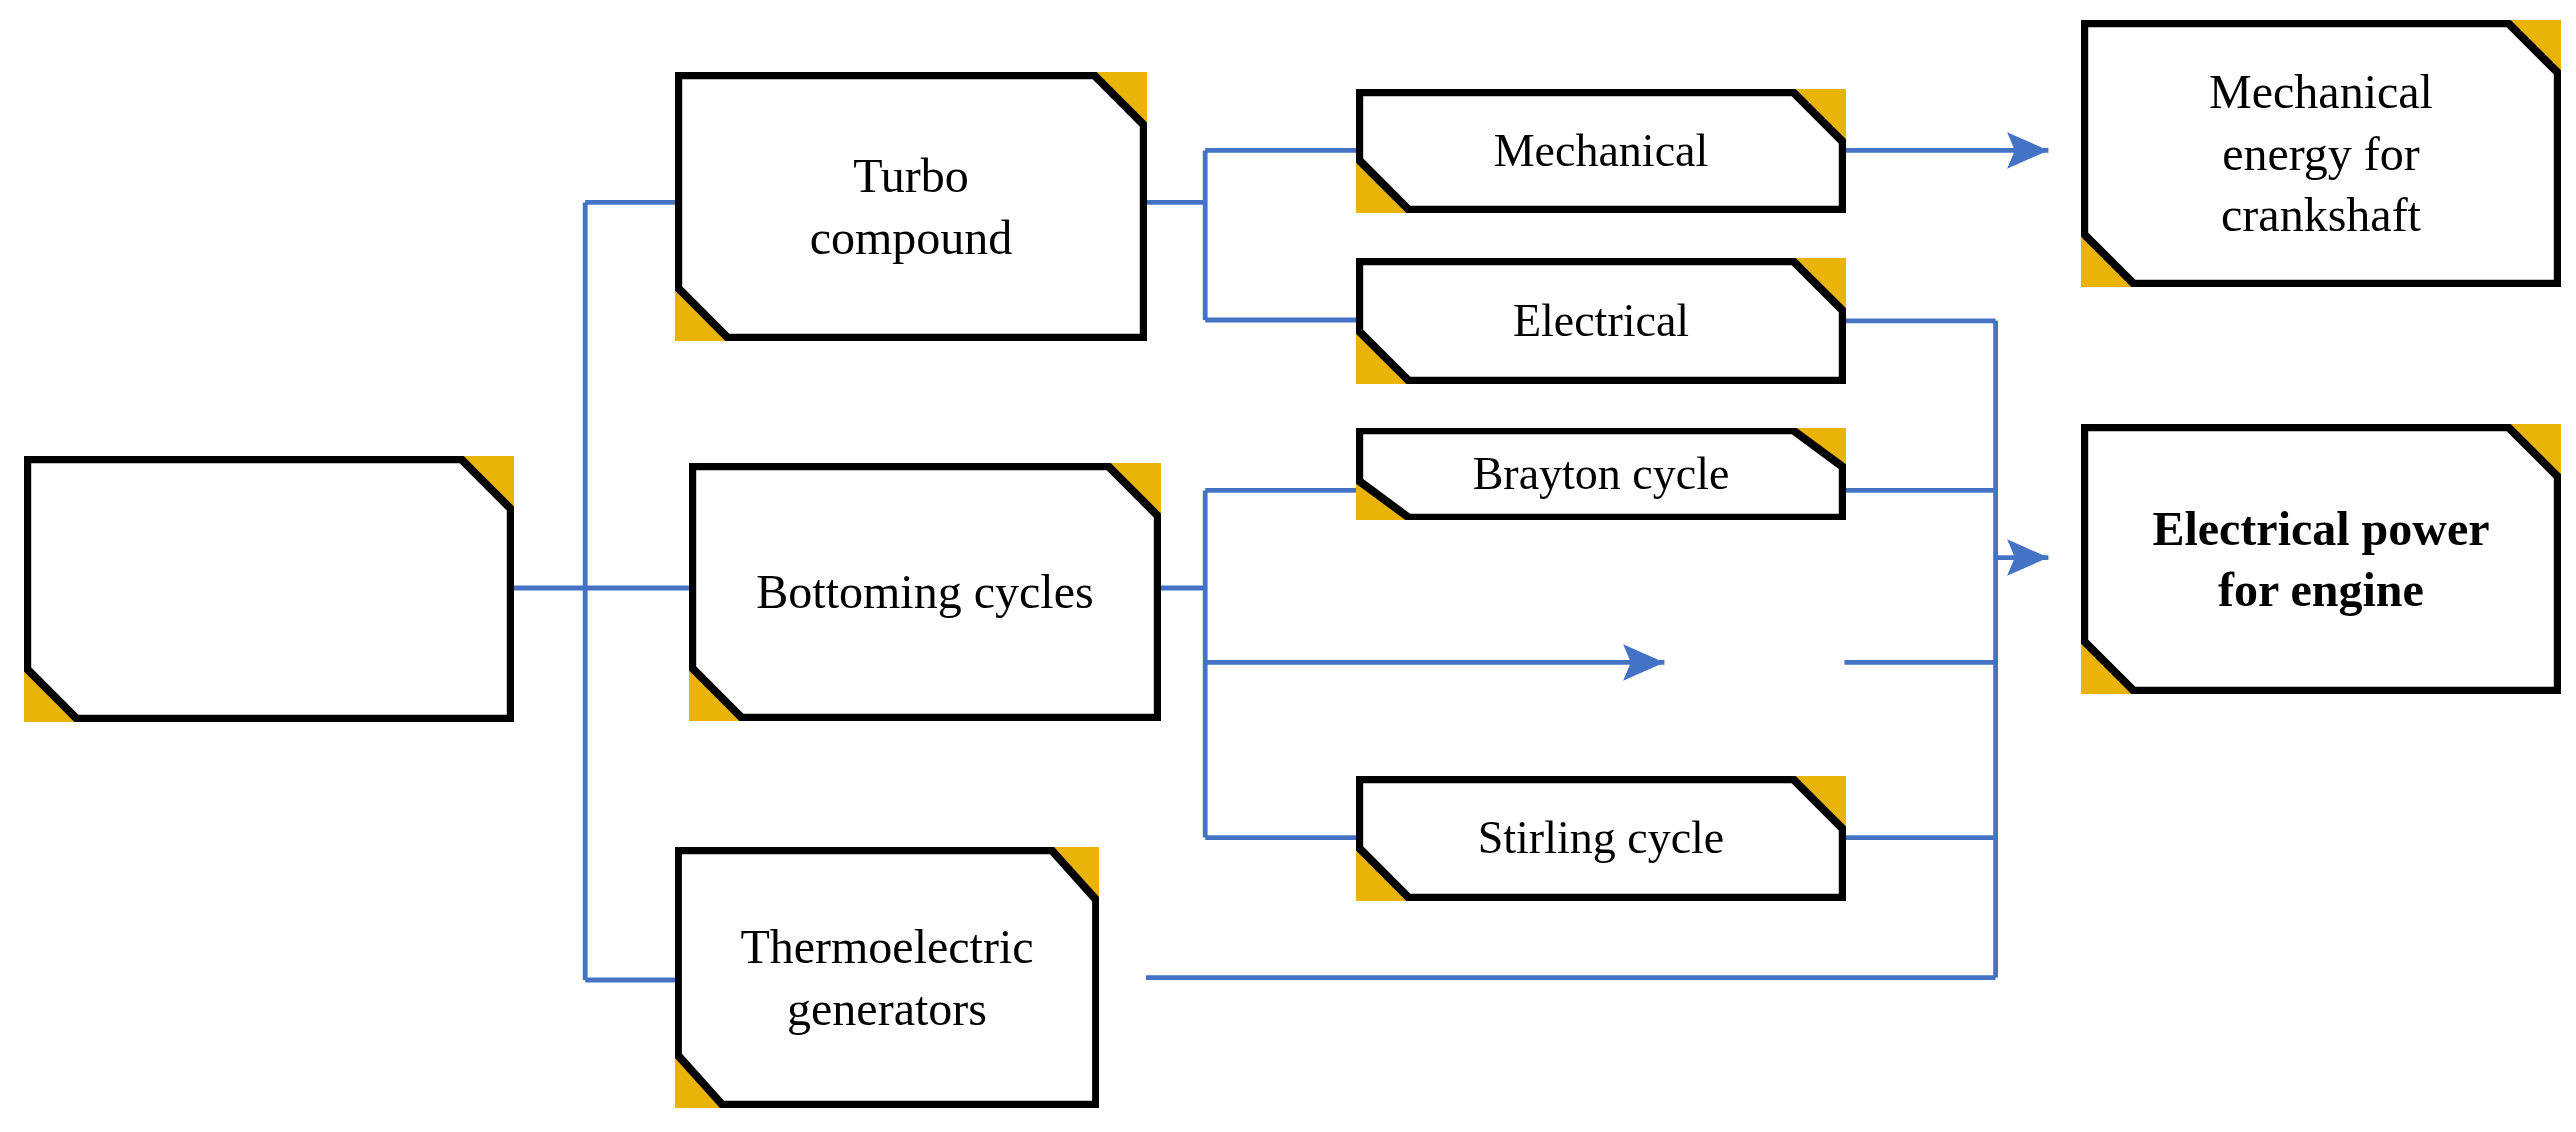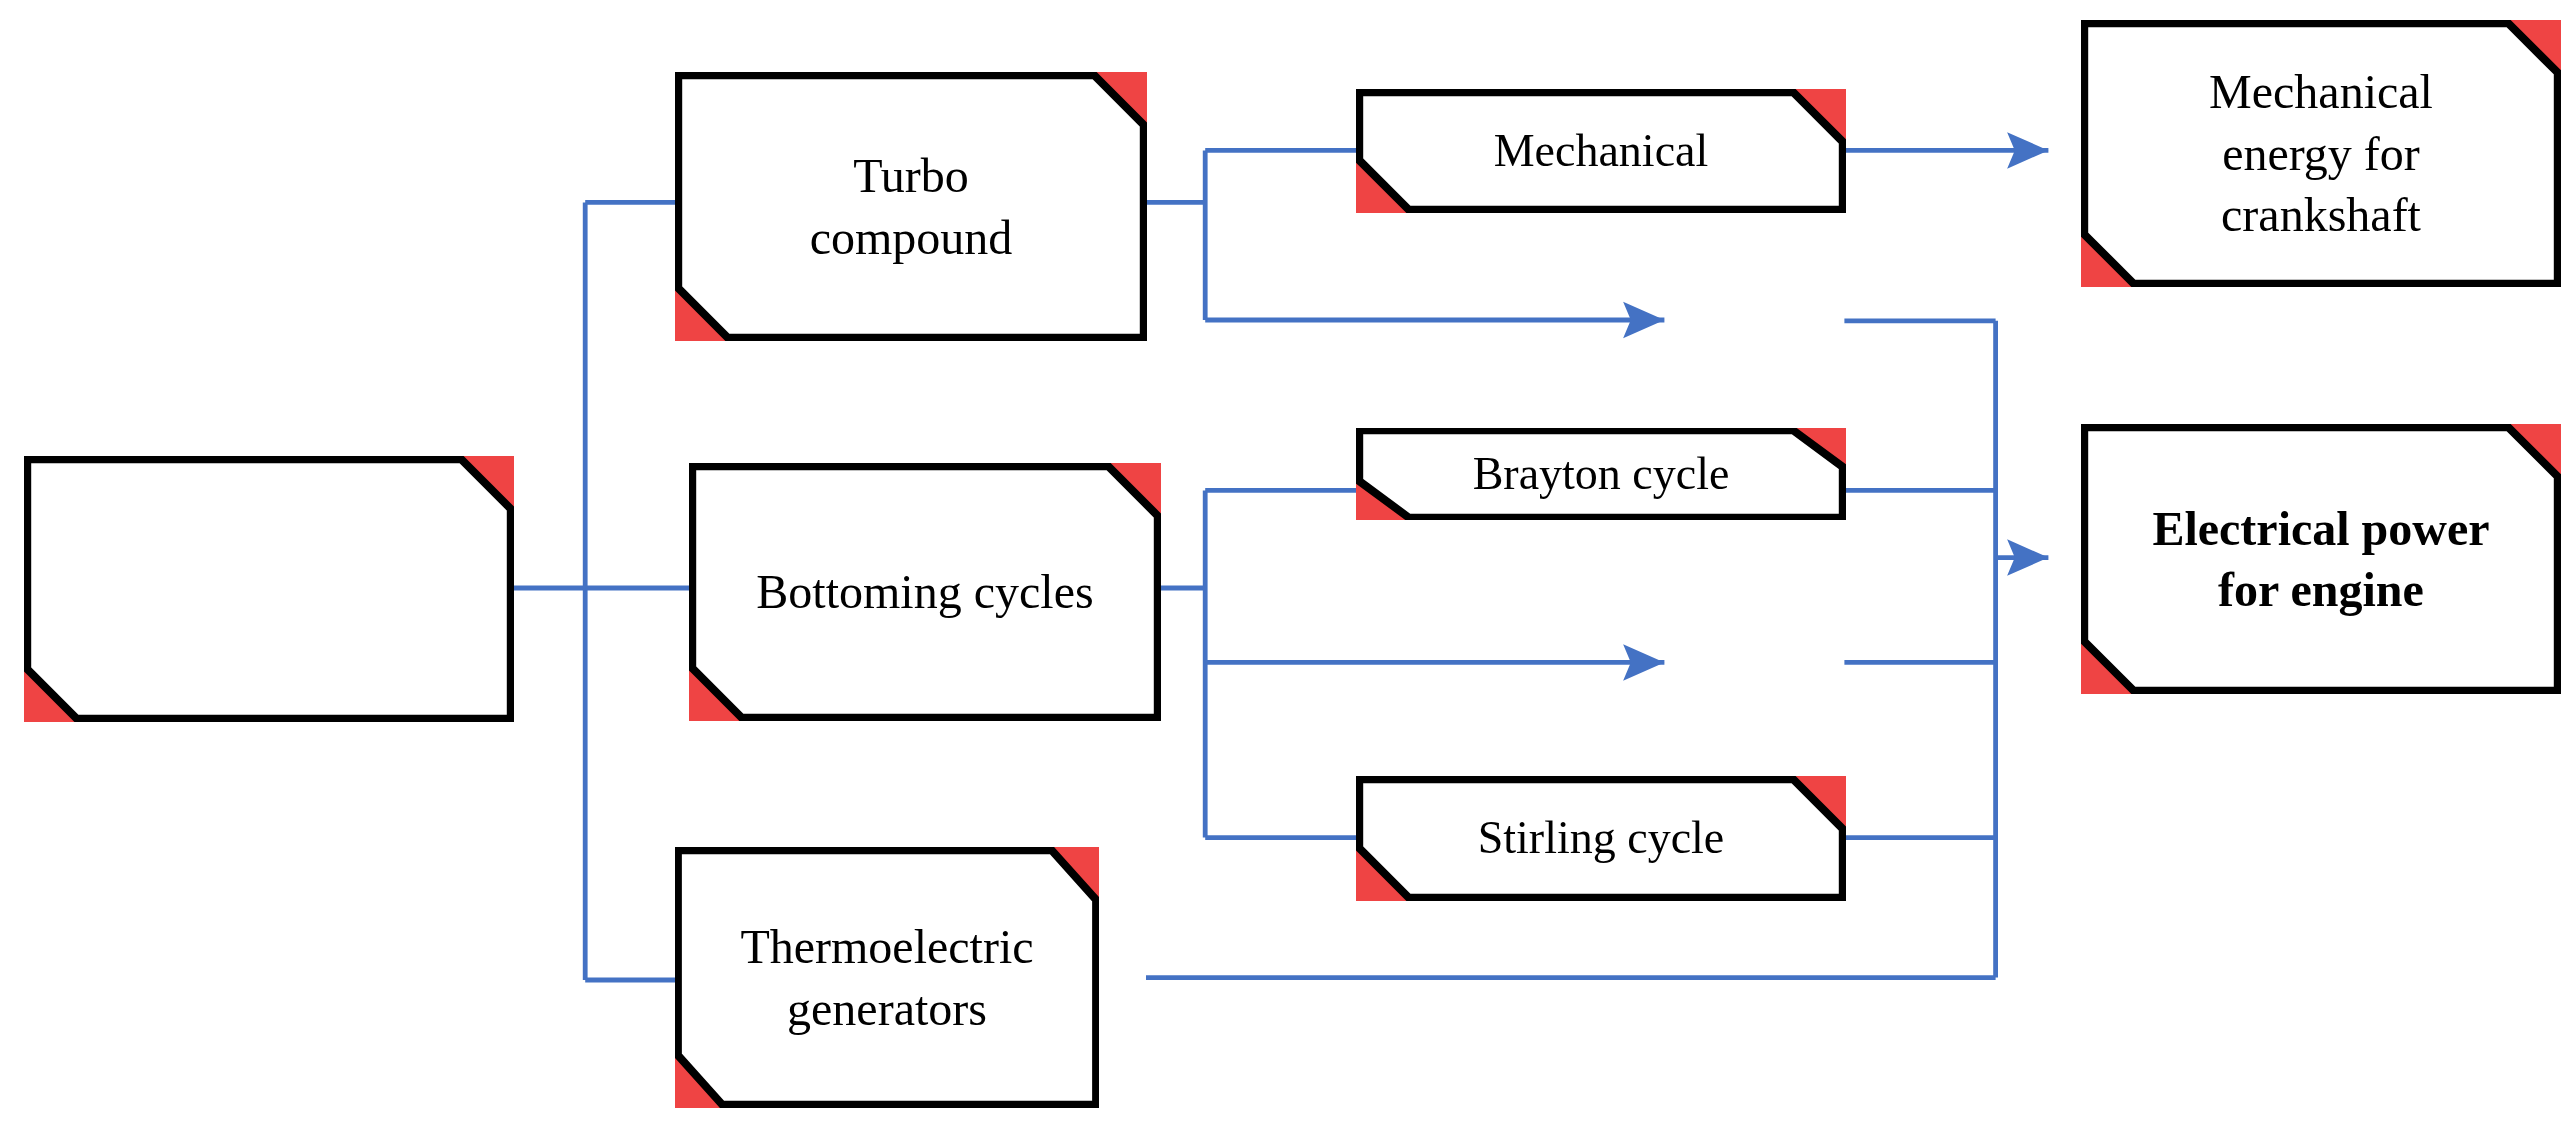--- a/index.html
+++ b/index.html
@@ -30,21 +30,21 @@
     position: absolute;
     box-sizing: border-box;
     display: flex;
     align-items: center;
     justify-content: center;
     text-align: center;
     color: #000000;
     line-height: 1.28;
     padding: 0 21px;
     
-    background: #ef4444;
+    background: #eab308;
     z-index: 3;
   }
   .node .node-shape {
     position: absolute;
     left: 0;
     top: 0;
     width: 100%;
     height: 100%;
     z-index: -1;
   }
@@ -127,20 +127,26 @@
 generators</span>
   </div>
 
   <div class="node f-mid" style="left:1356px; top:89px; width:490px; height:124px;">
     <svg class="node-shape" viewBox="0 0 612 155" preserveAspectRatio="none">
       <path d="M4,4 L546,4 L608,66 L608,151 L66,151 L4,89 Z" fill="#FFFFFF" stroke="#000000" stroke-width="8" vector-effect="non-scaling-stroke"></path>
     </svg>
     <span class="node-label">Mechanical</span>
   </div>
 
+  <div class="node f-mid" style="left:1356px; top:258px; width:490px; height:126px;">
+    <svg class="node-shape" viewBox="0 0 612 158" preserveAspectRatio="none">
+      <path d="M4,4 L546,4 L608,66 L608,154 L66,154 L4,92 Z" fill="#FFFFFF" stroke="#000000" stroke-width="8" vector-effect="non-scaling-stroke"></path>
+    </svg>
+    <span class="node-label">Electrical</span>
+  </div>
 
   <div class="node f-mid" style="left:1356px; top:428px; width:490px; height:92px;">
     <svg class="node-shape" viewBox="0 0 612 156" preserveAspectRatio="none">
       <path d="M4,4 L546,4 L608,66 L608,152 L66,152 L4,90 Z" fill="#FFFFFF" stroke="#000000" stroke-width="8" vector-effect="non-scaling-stroke"></path>
     </svg>
     <span class="node-label">Brayton cycle</span>
   </div>
 
 
   <div class="node f-mid" style="left:1356px; top:776px; width:490px; height:125px;justify-content:center;">

